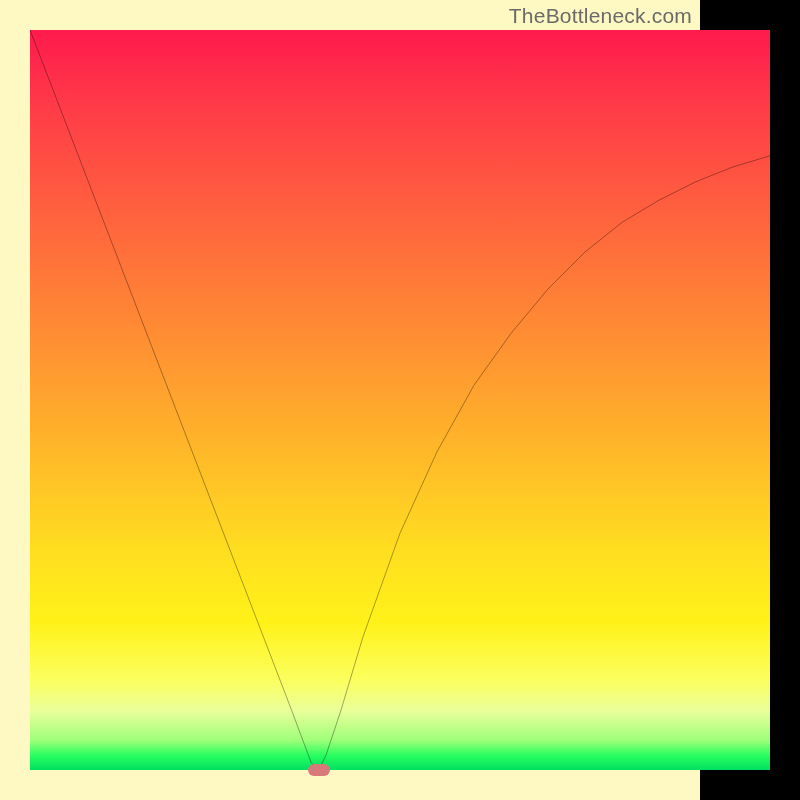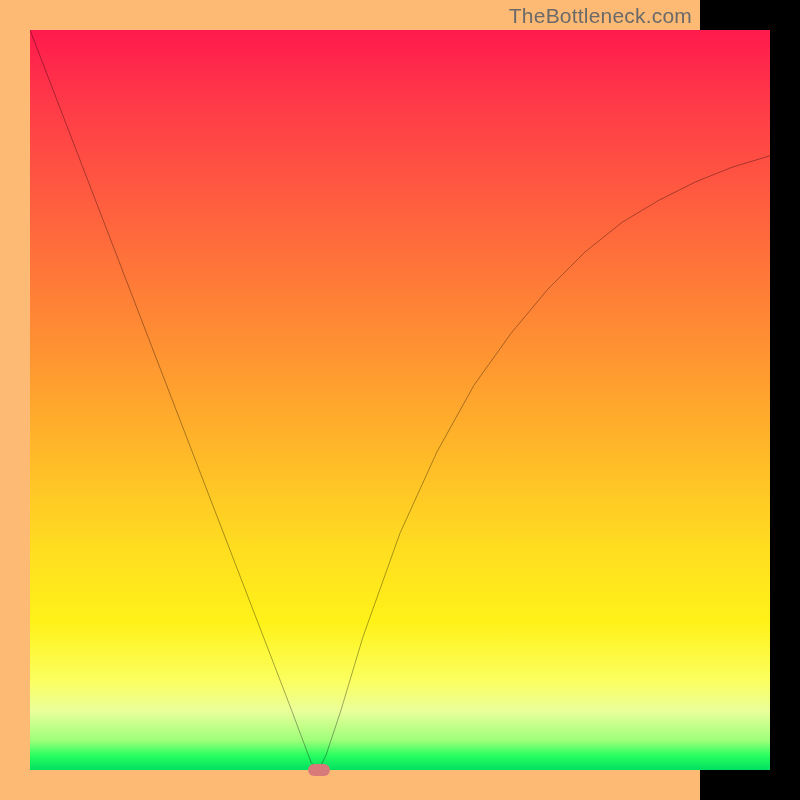--- a/index.html
+++ b/index.html
@@ -8,21 +8,21 @@
     width: 800px;
     height: 800px;
     background: #000;
     overflow: hidden;
     font-family: Arial, Helvetica, sans-serif;
   }
   .frame {
     position: relative;
     width: 700px;
     height: 800px;
-    background: #fdba74;
+    background: #fef9c3;
   }
   .plot {
     position: absolute;
     left: 30px;
     top: 30px;
     width: 740px;
     height: 740px;
     
     background: linear-gradient(to bottom,
       #ff1a4d 0%,

